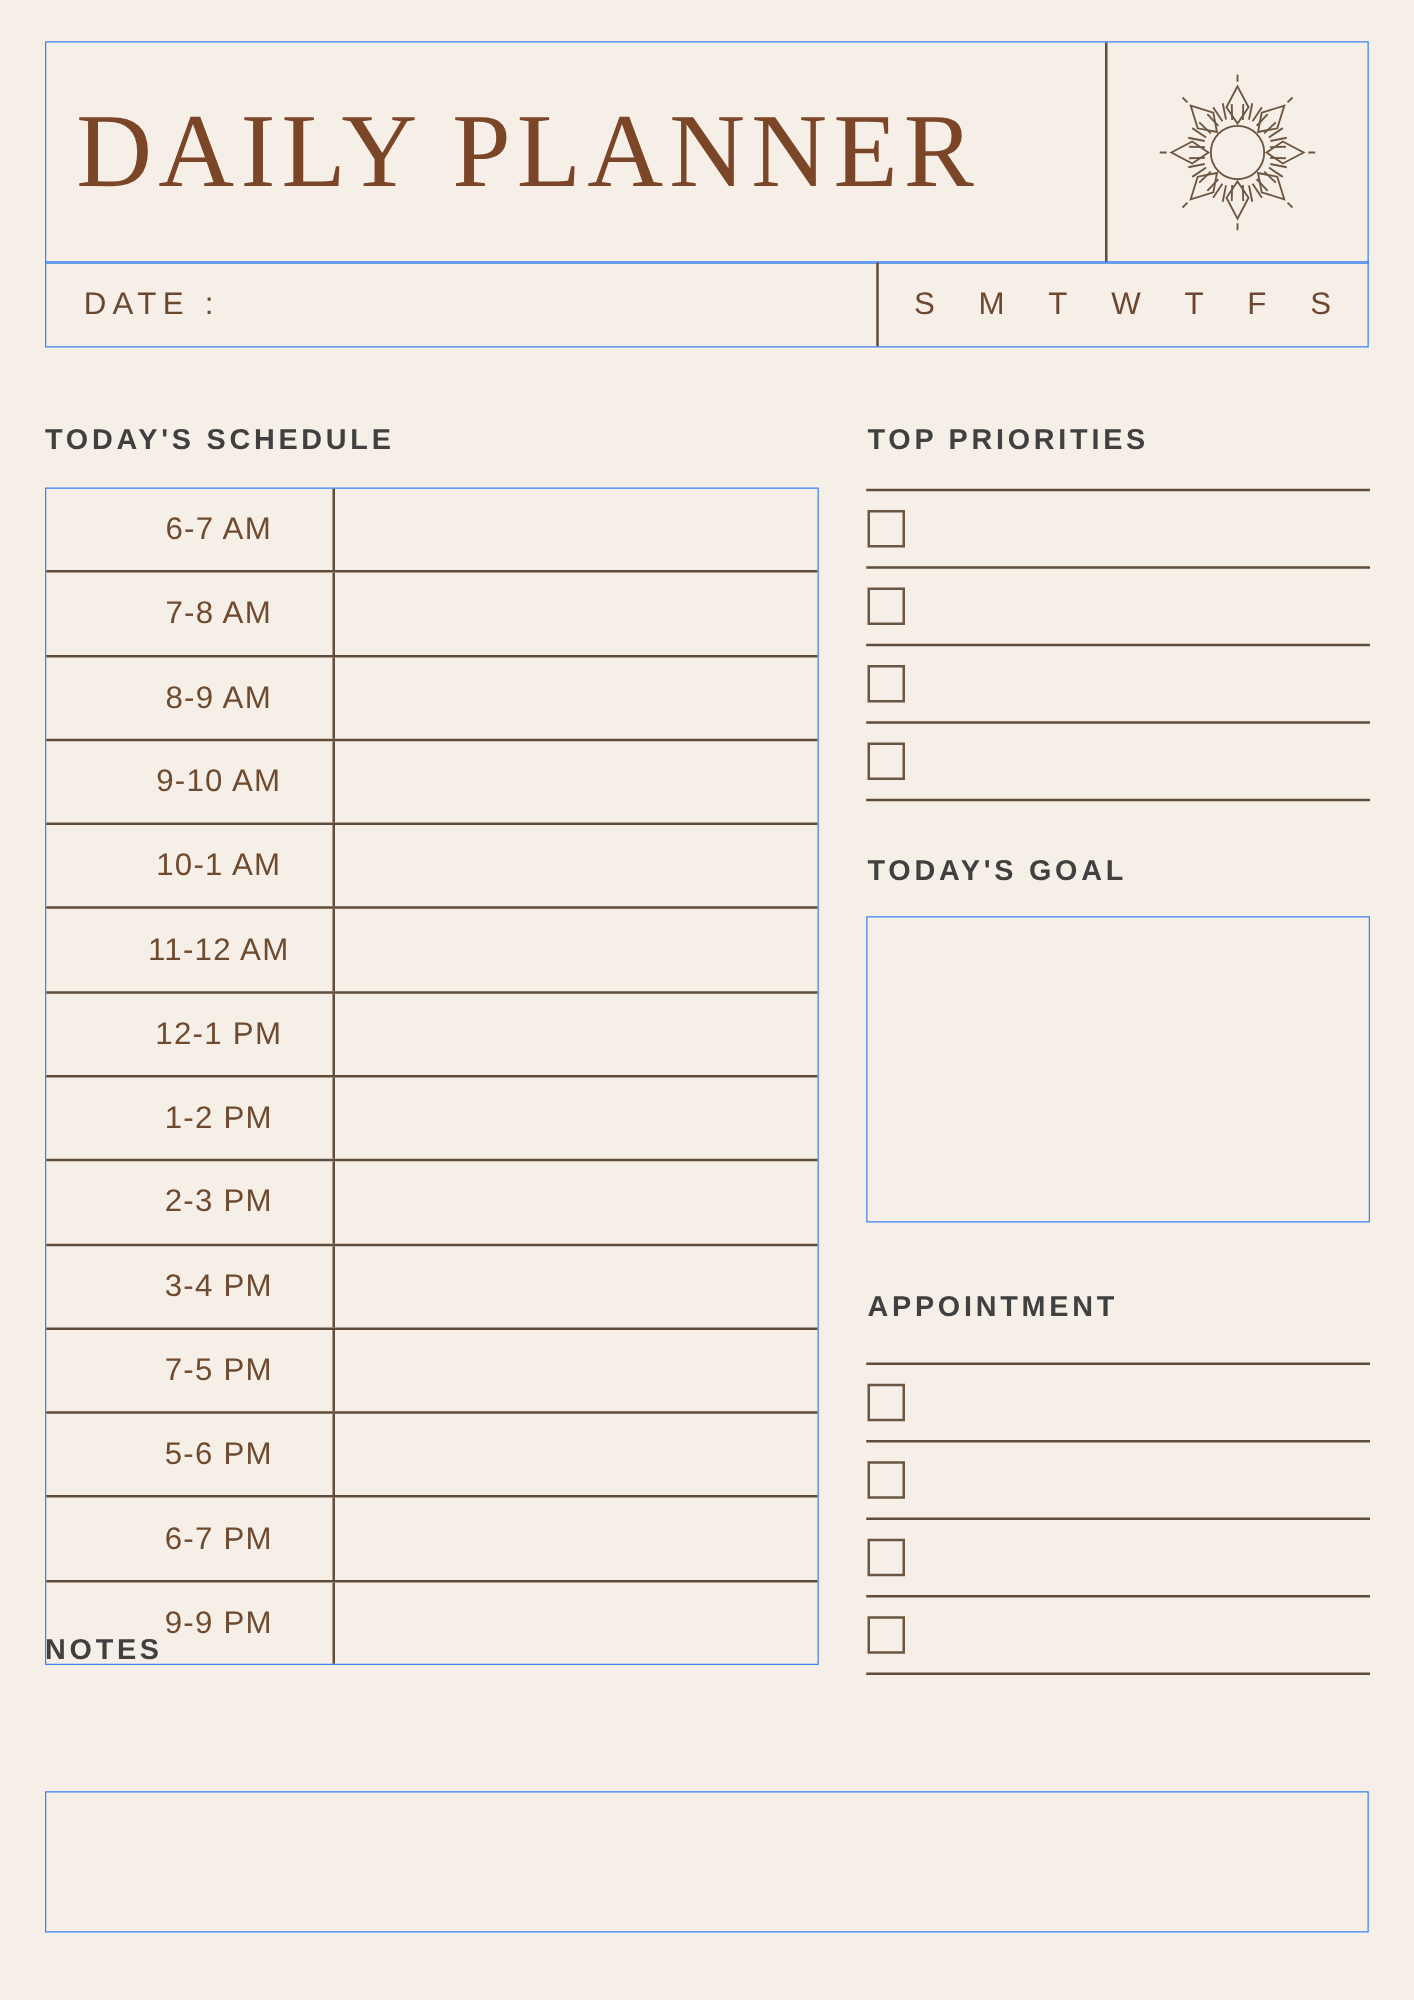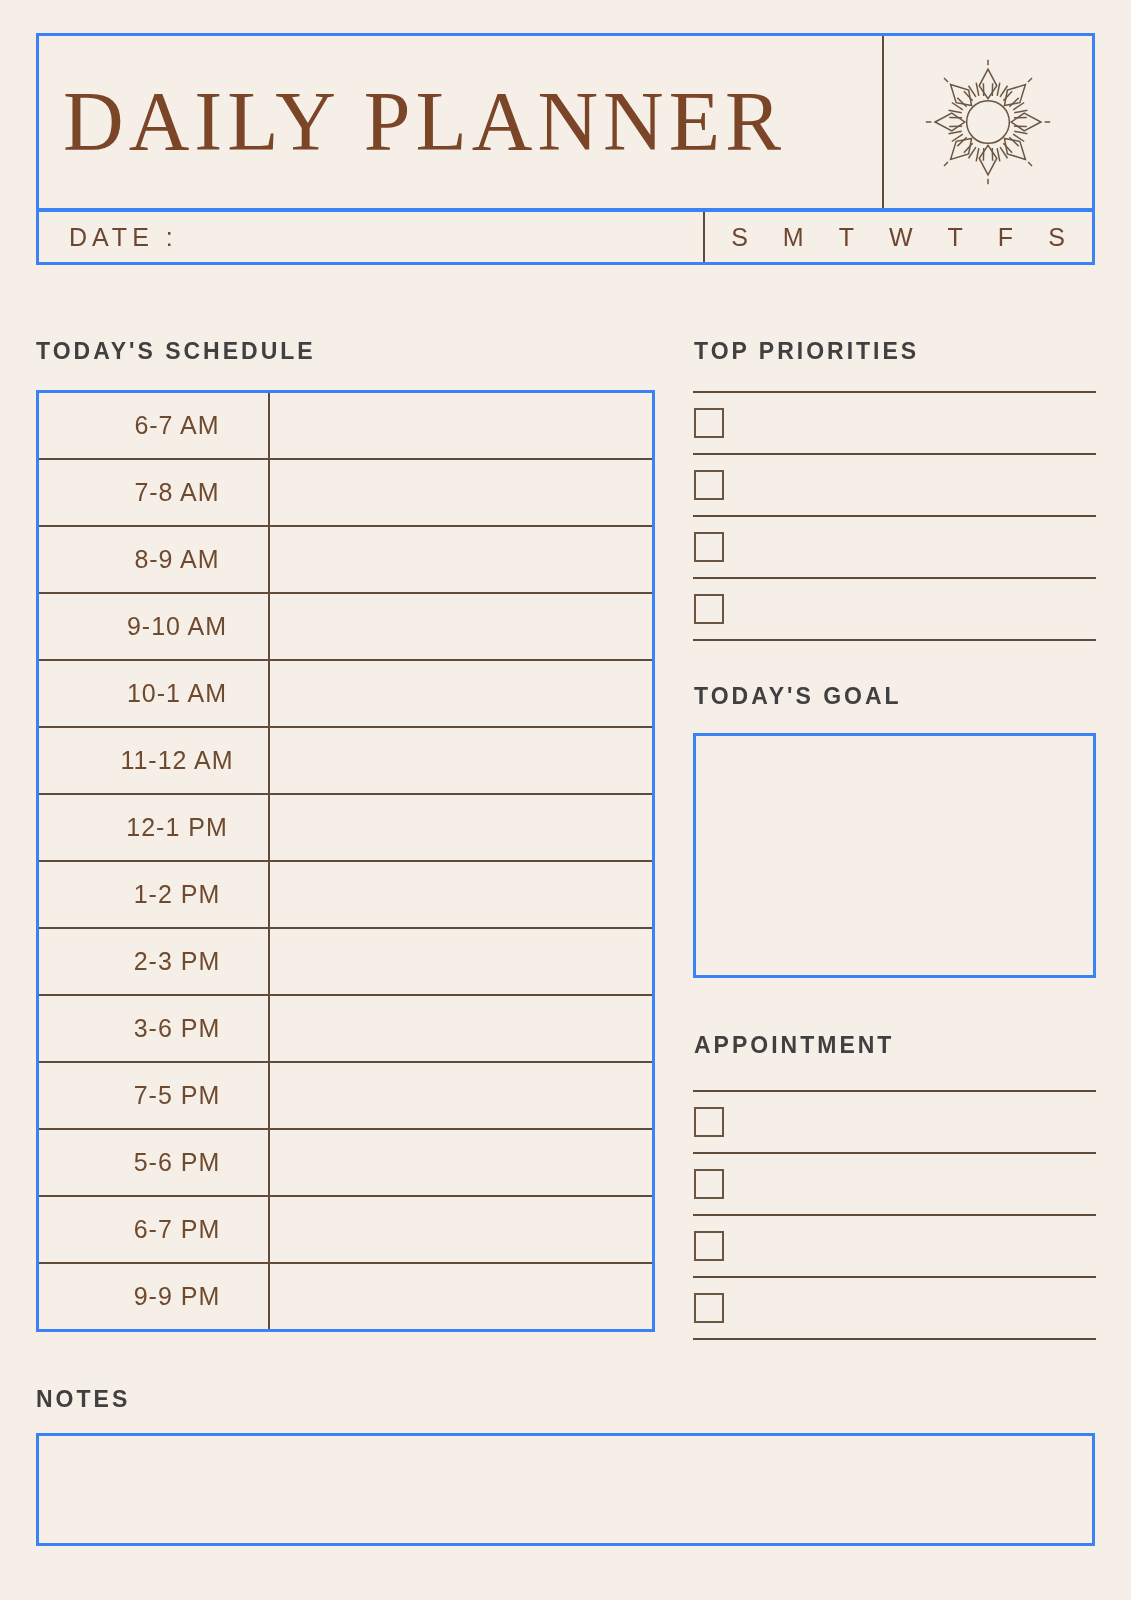--- a/index.html
+++ b/index.html
@@ -3,33 +3,33 @@
 <meta charset="utf-8">
 <style>
   html,body { margin:0; padding:0; background:#f6efe7; }
   .page {
     position:relative; width:1131px; height:1600px;
     background:#f6efe7; overflow:hidden;
     font-family:"Liberation Sans", sans-serif;
     color:#6e4a2f;
   }
   .abs { position:absolute; box-sizing:border-box; }
-  .bordered { border:3px solid #3b82f6; }
+  .bordered { border:1px solid #3b82f6; }
 
   
   .header-title-box { left:36px; top:33px; width:1059px; height:178px; display:flex; }
   .title-cell { flex:1; display:flex; align-items:center; padding-left:24px; overflow:hidden; }
   .page-title {
     font-family:"Liberation Serif", "DejaVu Serif", serif;
     font-size:84px; letter-spacing:5px; color:#7b4628; white-space:nowrap;
     font-weight:400; line-height:1;
   }
   .sun-cell { width:208px; border-left:2px solid #5f4c3a; display:flex; align-items:center; justify-content:center; }
 
-  .header-date-box { left:36px; top:209px; width:1059px; height:56px; display:flex; }
+  .header-date-box { left:36px; top:209px; width:1059px; height:69px; display:flex; }
   .date-cell { width:634px; border-right:2px solid #5f4c3a; display:flex; align-items:center; padding-left:30px; }
   .date-label { font-size:25px; letter-spacing:5px; color:#6a4730; }
   .date-write-area { flex:1; height:100%; }
   .days-cell { flex:1; display:flex; align-items:center; justify-content:center; gap:34px; }
   .weekday { font-size:25px; letter-spacing:1px; color:#6d4730; }
 
   
   .section-heading {
     font-weight:bold; font-size:23px; letter-spacing:3px;
     color:#404040; white-space:nowrap;
@@ -139,21 +139,21 @@
       </div>
     <div class="srow">
         <div class="time-cell">1-2 PM</div>
         <div class="entry-cell"></div>
       </div>
     <div class="srow">
         <div class="time-cell">2-3 PM</div>
         <div class="entry-cell"></div>
       </div>
     <div class="srow">
-        <div class="time-cell">3-6 PM</div>
+        <div class="time-cell">3-4 PM</div>
         <div class="entry-cell"></div>
       </div>
     <div class="srow">
         <div class="time-cell">7-5 PM</div>
         <div class="entry-cell"></div>
       </div>
     <div class="srow">
         <div class="time-cell">5-6 PM</div>
         <div class="entry-cell"></div>
       </div>
@@ -203,16 +203,16 @@
     <div class="check-item">
         <span class="checkbox"></span>
         <span class="write-line"></span>
       </div>
     <div class="check-item">
         <span class="checkbox"></span>
         <span class="write-line"></span>
       </div>
   </div>
 
-  <div class="abs section-heading" style="left:36px; top:1386px;">NOTES</div>
+  <div class="abs section-heading" style="left:36px; top:1306px;">NOTES</div>
   <div class="abs bordered notes-box"></div>
 
 </div>
 
 </body></html>

